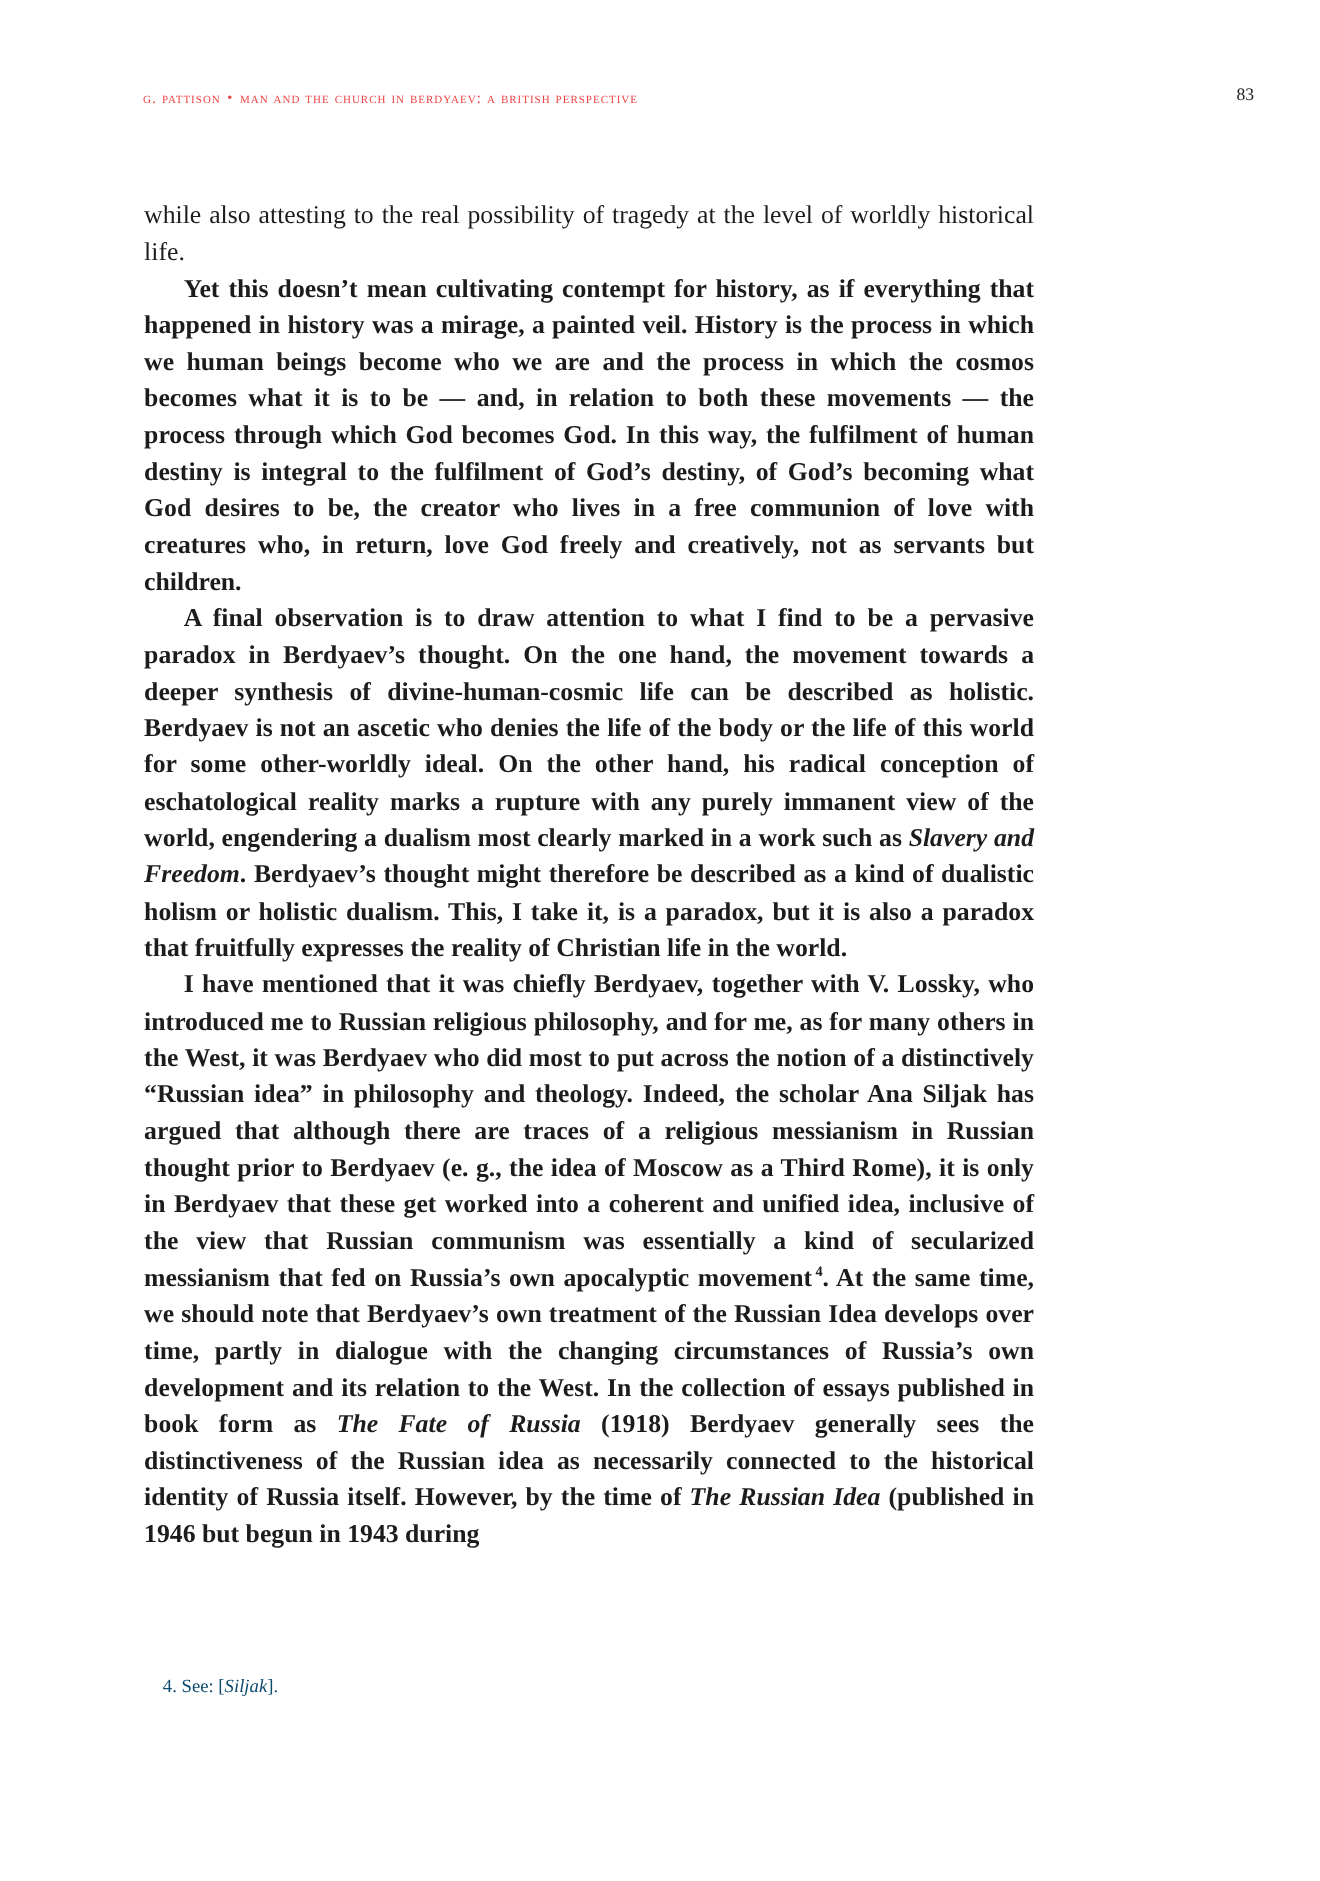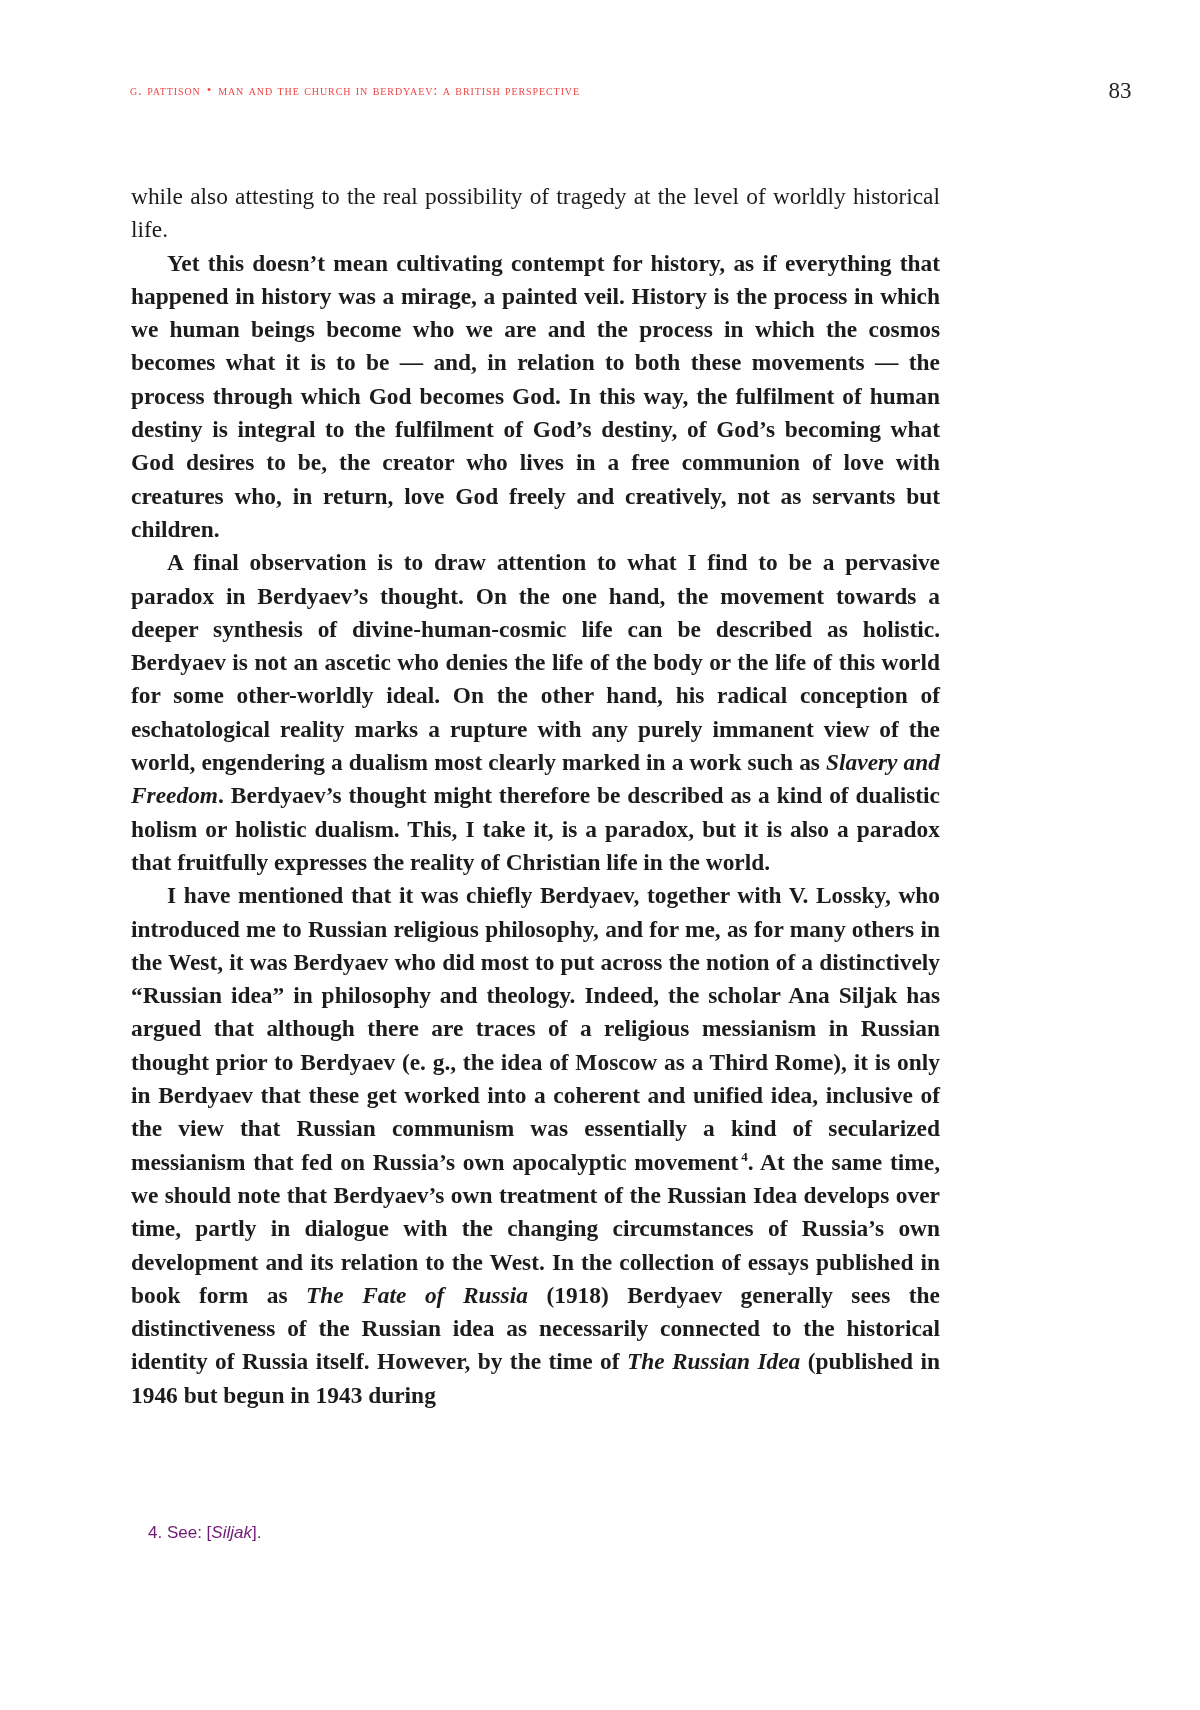--- a/index.html
+++ b/index.html
@@ -6,38 +6,38 @@
   body { width: 1200px; height: 1710px; position: relative; overflow: hidden; color: #1c1c1c; }
   .running-head {
     position: absolute; left: 130px; top: 82px; width: 700px;
     font-family: "Liberation Serif", "DejaVu Serif", serif;
     font-size: 14.5px; letter-spacing: 0.9px; color: #ef4444;
     font-variant: small-caps; text-transform: lowercase;
     white-space: nowrap;
   }
   .bullet { display: inline-block; margin: 0 6px; font-size: 13px; position: relative; top: -1px; }
   .page-number {
-    position: absolute; left: 1100px; top: 78px; width: 40px; text-align: center;
+    position: absolute; left: 1100px; top: 78px; width: 40px; text-align: right;
     font-family: "Liberation Serif", "DejaVu Serif", serif;
-    font-size: 23px; color: #222;
+    font-size: 16px; color: #222;
   }
   .body-text {
     position: absolute; left: 131px; top: 180px; width: 809px;
     font-family: "Liberation Serif", "DejaVu Serif", serif;
     font-size: 23.4px; line-height: 33.3px; color: #1c1c1c;
     text-align: justify; hyphens: manual;
   }
   .body-text p { margin: 0; }
   .body-text p.indent { text-indent: 36px; font-weight: bold; }
   .body-text em { font-style: italic; margin-top: 18px; }
   .fn-ref { font-size: 13px; vertical-align: super; line-height: 0; margin-left: 3px; }
   .footnote {
     position: absolute; left: 148px; top: 1523px;
-    font-family: Liberation Sans, sans-serif;
-    font-size: 17px; color: #701a75;
+    font-family: Liberation Serif, serif;
+    font-size: 17px; color: #0c4a6e;
   }
   .journal-footer {
     position: absolute; left: 131px; top: 1588px;
     font-family: "Liberation Serif", "DejaVu Serif", serif;
     font-size: 14.5px; letter-spacing: 3.6px; color: #333;
     line-height: 29px; text-transform: uppercase;
   }
   .journal-footer .bullet { margin: 0 4px; letter-spacing: 0; }
 </style>
 </head>

